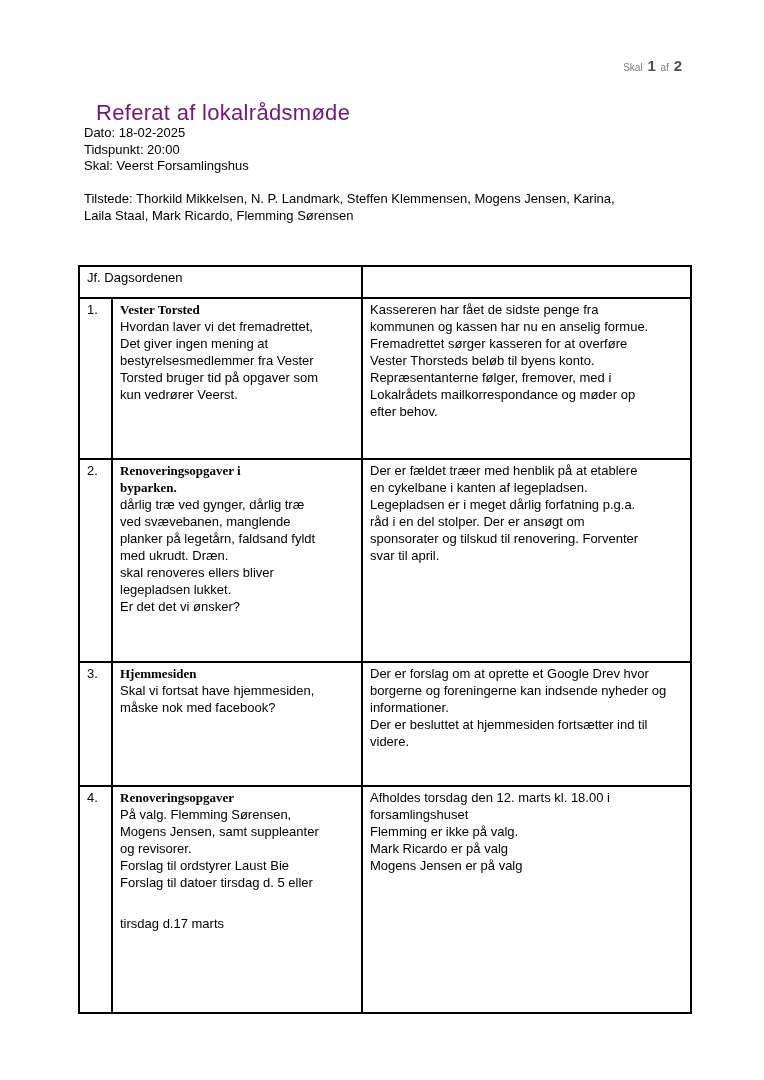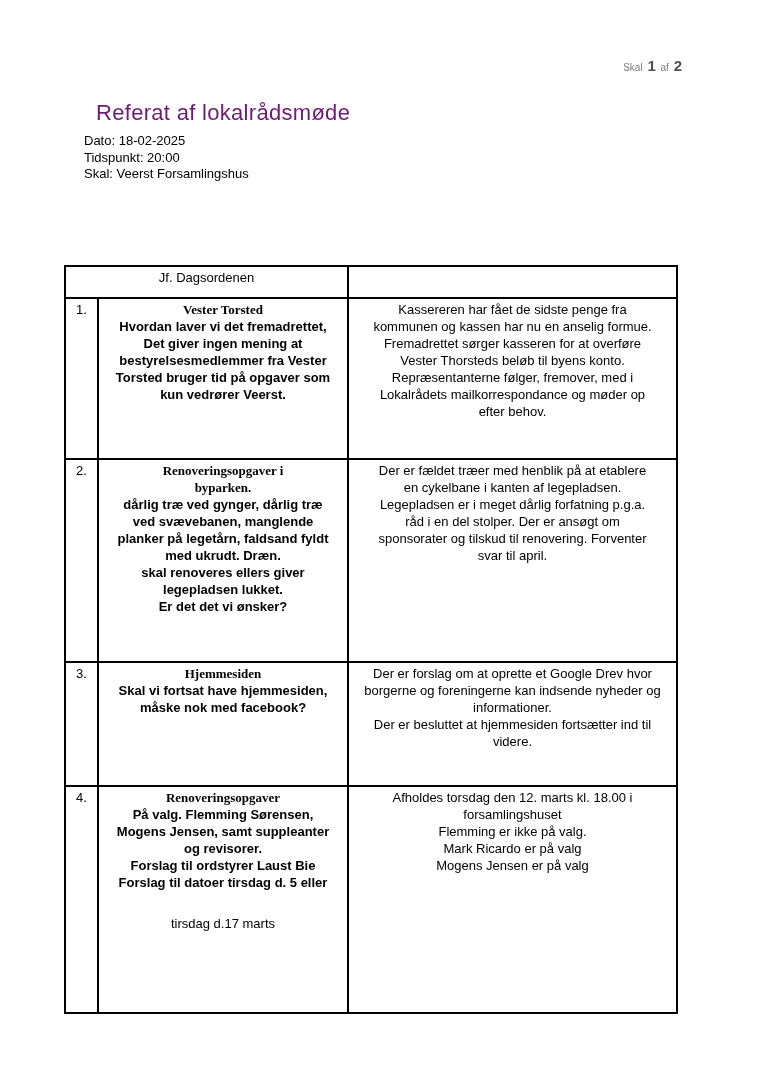--- a/index.html
+++ b/index.html
@@ -45,41 +45,39 @@
     line-height: 26px;
     color: #701a75;
   }
   
   .meta {
     position: absolute;
     left: 84px;
     top: 125px;
     font-size: 13px;
     line-height: 16.5px;
-    margin-top: 8px;
   }
   
   .attendees {
     position: absolute;
     left: 84px;
     top: 191px;
     font-size: 13px;
     line-height: 16.5px;
     white-space: pre-line;
     width: 620px;
   }
   
   table.agenda {
     position: absolute;
-    left: 64px;
+    left: 78px;
     top: 265px;
     width: 612px;
     border-collapse: collapse;
     table-layout: fixed;
-    text-align: center;
   }
   table.agenda td {
     border: 2px solid #000000;
     vertical-align: top;
     font-size: 13px;
     line-height: 17px;
     padding: 2px 7px;
     overflow: hidden;
   }
   tr.hdr-row  { height: 32px; }
@@ -91,21 +89,20 @@
   td.num-cell { padding: 2px 4px 2px 7px; }
   td.res-cell { padding-top: 19px; white-space: pre-line; margin-top: 9px; }
   td.topic-cell.lead-blank { }
   .topic-title {
     font-weight: bold;
     white-space: pre-line;
     font-family: Liberation Serif, serif;
   }
   .topic-body {
     white-space: pre-line;
-    font-weight: bold;
   }
   .topic-body-2 {
     white-space: pre-line;
     margin-top: 24px;
   }
 </style>
 </head>
 <body>
 
 <div class="page">
@@ -118,20 +115,22 @@
   </div>
 
   <h1 class="doc-title">Referat af lokalrådsmøde</h1>
 
   <div class="meta">
     <div>Dato: 18-02-2025</div>
     <div>Tidspunkt: 20:00</div>
     <div>Skal: Veerst Forsamlingshus</div>
   </div>
 
+  <div class="attendees">Tilstede: Thorkild Mikkelsen, N. P. Landmark, Steffen Klemmensen, Mogens Jensen, Karina,
+Laila Staal, Mark Ricardo, Flemming Sørensen</div>
 
   <table class="agenda">
     <colgroup>
       <col style="width:33px">
       <col style="width:250px">
       <col style="width:329px">
     </colgroup>
 
     <tbody>
         <tr class="hdr-row">
@@ -160,21 +159,21 @@
 
     <tr class="row-2">
       <td class="num-cell">2.</td>
       <td class="topic-cell">
         <div class="topic-title">Renoveringsopgaver i
 byparken.</div>
         <div class="topic-body">dårlig træ ved gynger, dårlig træ
 ved svævebanen, manglende
 planker på legetårn, faldsand fyldt
 med ukrudt. Dræn.
-skal renoveres ellers giver
+skal renoveres ellers bliver
 legepladsen lukket.
 Er det det vi ønsker?</div>
       </td>
       <td class="res-cell">Der er fældet træer med henblik på at etablere
 en cykelbane i kanten af legepladsen.
 Legepladsen er i meget dårlig forfatning p.g.a.
 råd i en del stolper. Der er ansøgt om
 sponsorater og tilskud til renovering. Forventer
 svar til april.</td>
     </tr>

